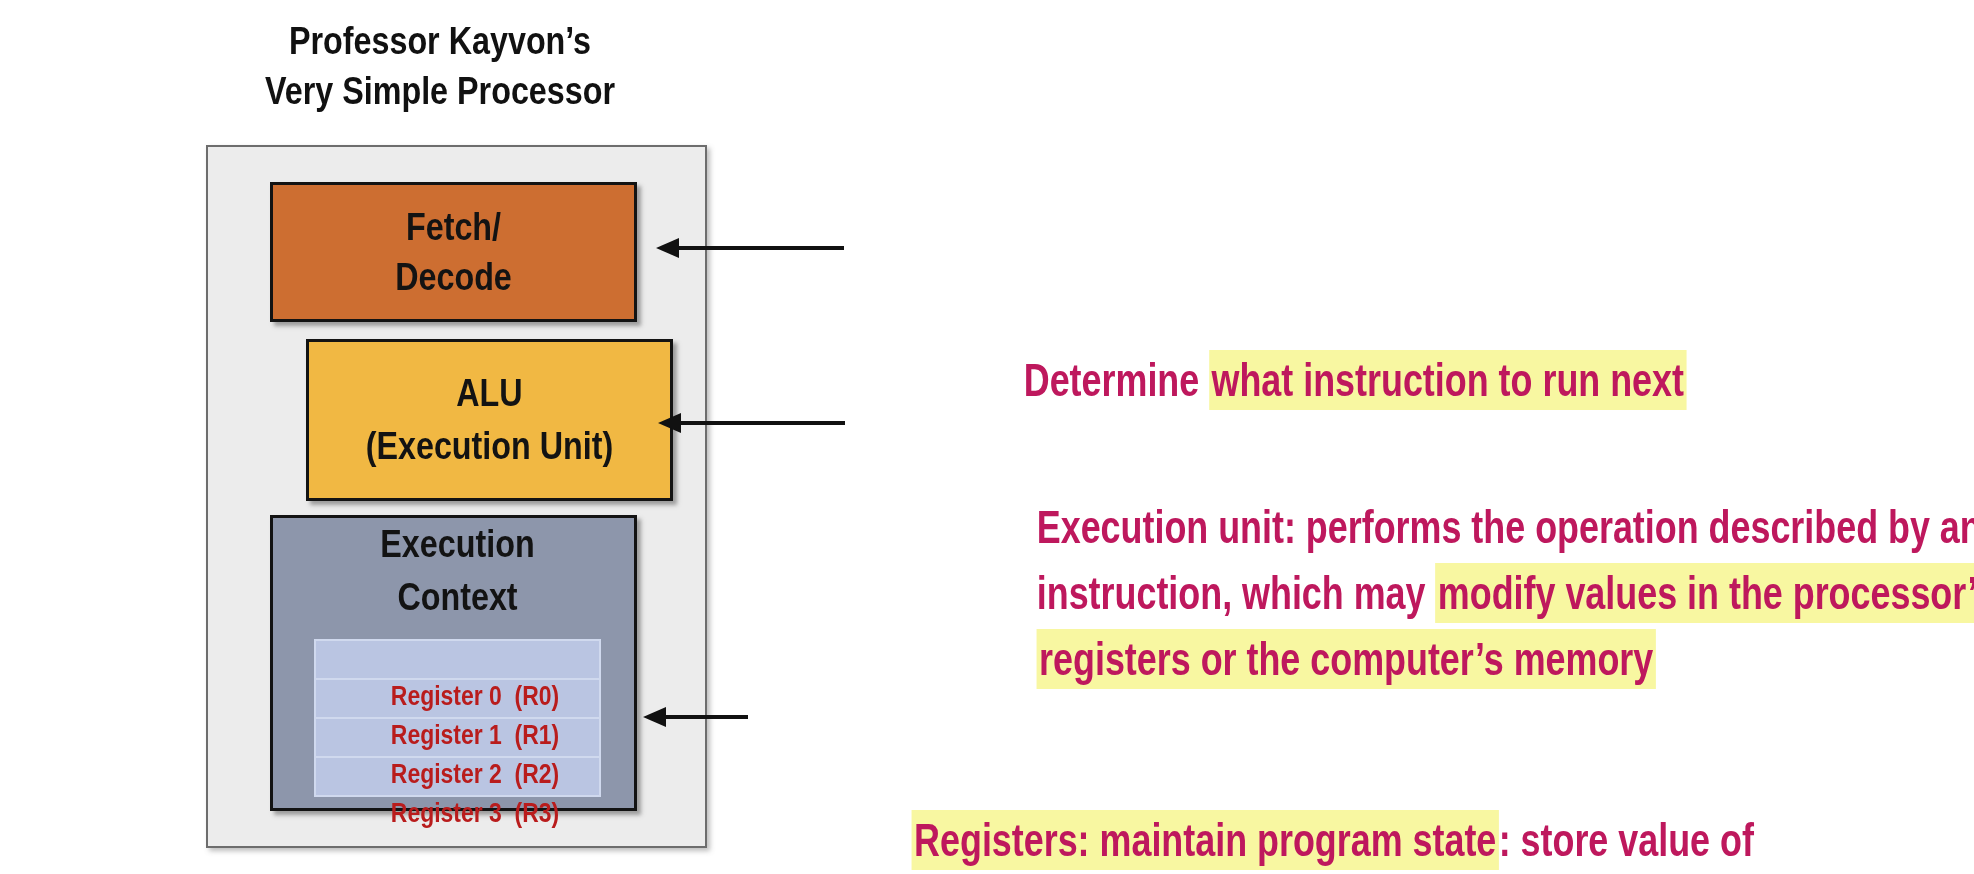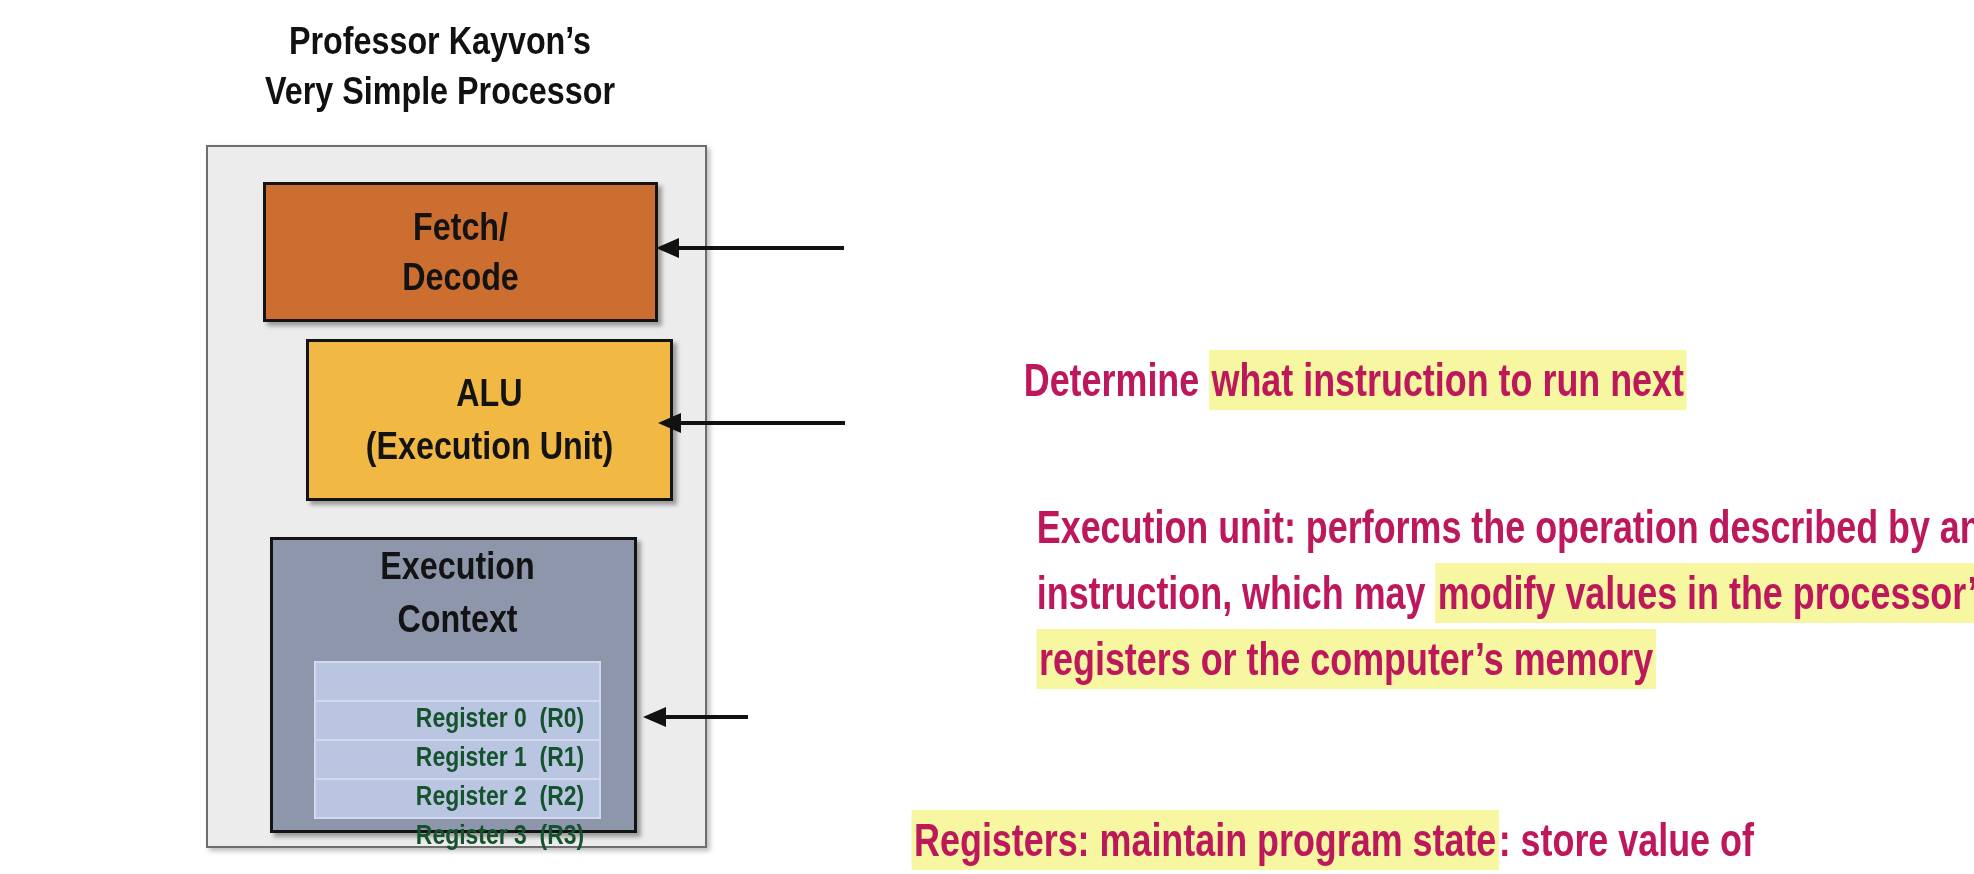--- a/index.html
+++ b/index.html
@@ -19,33 +19,33 @@
     background:#ececec; border:2px solid #6d6d6d; box-sizing:border-box;
     box-shadow:3px 3px 5px rgba(110,110,110,0.45);
   }
 
   
   .proc-box {
     position:absolute; border:3px solid #131313; box-sizing:border-box;
     box-shadow:4px 4px 4px rgba(80,80,80,0.5);
     display:flex; flex-direction:column; justify-content:center;
   }
-  .box-fetch   { left:263px; top:182px; width:395px; height:140px; background:#cd6e31; }
+  .box-fetch   { left:270px; top:182px; width:367px; height:140px; background:#cd6e31; }
   .box-alu     { left:270px; top:339px; width:367px; height:162px; background:#f1b843;margin-left:36px; }
-  .box-context { left:270px; top:537px; width:367px; height:296px; background:#8d96ab;
+  .box-context { left:270px; top:515px; width:367px; height:296px; background:#8d96ab;
                  justify-content:flex-start;padding-left:8px; }
 
   .box-label { font-size:38px; font-weight:bold; line-height:50px; text-align:center;
                color:#131313; transform:scaleX(0.85); }
   .box-alu .box-label, .box-context .box-label { line-height:53px; }
 
   
   .reg-table { width:283px; margin:15px auto 0; border:2px solid #d0d9ee; box-sizing:content-box; }
   .reg-row { height:37px; line-height:37px; background:#bac5e2; border-bottom:2px solid #d0d9ee;
-             text-align:right; font-size:27px; font-weight:bold; white-space:pre; color:#14532d; }
+             text-align:left; font-size:27px; font-weight:bold; white-space:pre; color:#b91c1c; }
   .reg-row:last-child { border-bottom:none; }
   .reg-label { display:inline-block; transform:scaleX(0.85); white-space:pre; }
 
   
   .arrow { position:absolute; height:20px; }
   .arrow-head { position:absolute; left:0; top:0; width:0; height:0;
                 border-top:10px solid transparent; border-bottom:10px solid transparent;
                 border-right:23px solid #111; }
   .arrow-shaft { position:absolute; left:20px; right:0; top:8px; height:4px; background:#111; }
 

